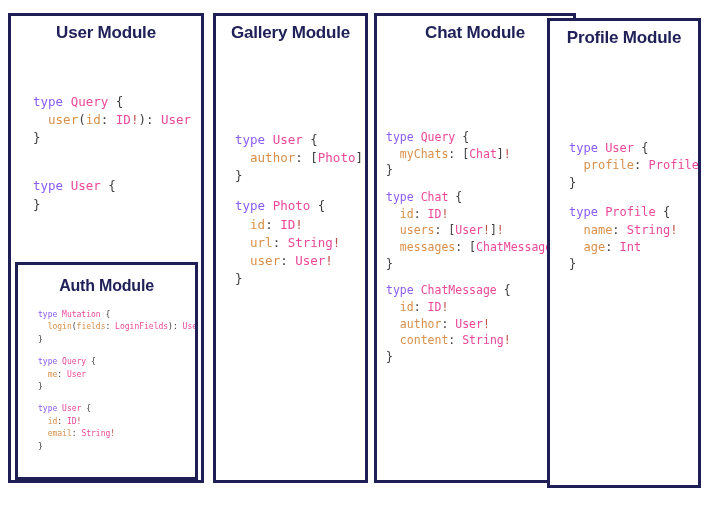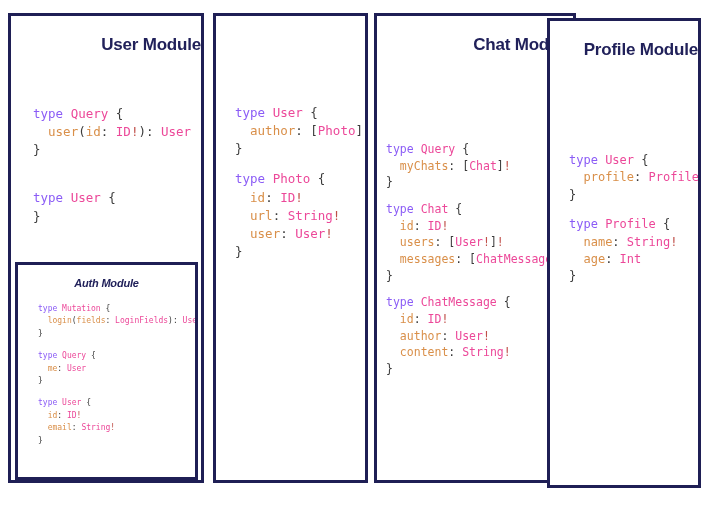--- a/index.html
+++ b/index.html
@@ -33,23 +33,22 @@
   .card-title {
     text-align: center;
     color: #21215a;
     font-weight: bold;
     letter-spacing: -0.2px;
     white-space: nowrap;
   }
 
   .card > .card-title.main {
     font-size: 17px;
-    margin-top: 19px;
+    margin-top: 7px;
     margin-bottom: 0;
-    text-align: right;
   }
 
   .code {
     color: #3b3b3b;
     font-family: "DejaVu Sans Mono", "Liberation Mono", monospace;
     white-space: pre;
     line-height: 1.45;
   }
 
   
@@ -66,23 +65,22 @@
   #card-profile { left: 547px; top: 18px; width: 154px; height: 470px; }
 
   #card-auth {
     left: 4px;
     top: 246px;
     width: 183px;
     height: 218px;
     border: 3px solid #1f1f55;
   }
   #card-auth .card-title.sub {
-    font-size: 11px;
+    font-size: 16px;
     margin-top: 12px;
-    font-style: italic;
   }
 
   .code-block { margin: 0; }
 
   
   #card-user .code      { font-size: 12.5px; padding-left: 22px; }
   #card-gallery .code   { font-size: 12.5px; padding-left: 19px; }
   #card-chat .code      { font-size: 11.5px; padding-left: 9px; }
   #card-profile .code   { font-size: 12px;  padding-left: 19px; }
   #card-auth .code      { font-size: 8px;   padding-left: 20px; line-height: 1.55; }
@@ -117,20 +115,21 @@
       <div class="spacer-auth-1"></div>
       <div class="code-block code"><div><span class="k">type </span><span class="t">Mutation</span><span class="p"> {</span></div><div><span class="p">  </span><span class="f">login</span><span class="p">(</span><span class="f">fields</span><span class="p">: </span><span class="t">LoginFields</span><span class="p">)</span><span class="p">: </span><span class="t">User</span></div><div><span class="p">}</span></div></div>
       <div class="spacer-auth-2"></div>
       <div class="code-block code"><div><span class="k">type </span><span class="t">Query</span><span class="p"> {</span></div><div><span class="p">  </span><span class="f">me</span><span class="p">: </span><span class="t">User</span></div><div><span class="p">}</span></div></div>
       <div class="spacer-auth-3"></div>
       <div class="code-block code"><div><span class="k">type </span><span class="t">User</span><span class="p"> {</span></div><div><span class="p">  </span><span class="f">id</span><span class="p">: </span><span class="t">ID</span><span class="bang">!</span></div><div><span class="p">  </span><span class="f">email</span><span class="p">: </span><span class="t">String</span><span class="bang">!</span></div><div><span class="p">}</span></div></div>
     </div>
   </div>
 
   <div class="card" id="card-gallery">
+    <div class="card-title main">Gallery Module</div>
     <div class="spacer-gal-1"></div>
     <div class="code-block code"><div><span class="k">type </span><span class="t">User</span><span class="p"> {</span></div><div><span class="p">  </span><span class="f">author</span><span class="p">: </span><span class="p">[</span><span class="t">Photo</span><span class="p">]</span><span class="bang">!</span></div><div><span class="p">}</span></div></div>
     <div class="spacer-gal-2"></div>
     <div class="code-block code"><div><span class="k">type </span><span class="t">Photo</span><span class="p"> {</span></div><div><span class="p">  </span><span class="f">id</span><span class="p">: </span><span class="t">ID</span><span class="bang">!</span></div><div><span class="p">  </span><span class="f">url</span><span class="p">: </span><span class="t">String</span><span class="bang">!</span></div><div><span class="p">  </span><span class="f">user</span><span class="p">: </span><span class="t">User</span><span class="bang">!</span></div><div><span class="p">}</span></div></div>
   </div>
 
   <div class="card" id="card-chat">
     <div class="card-title main">Chat Module</div>
     <div class="spacer-chat-1"></div>
     <div class="code-block code"><div><span class="k">type </span><span class="t">Query</span><span class="p"> {</span></div><div><span class="p">  </span><span class="f">myChats</span><span class="p">: </span><span class="p">[</span><span class="t">Chat</span><span class="p">]</span><span class="bang">!</span></div><div><span class="p">}</span></div></div>

